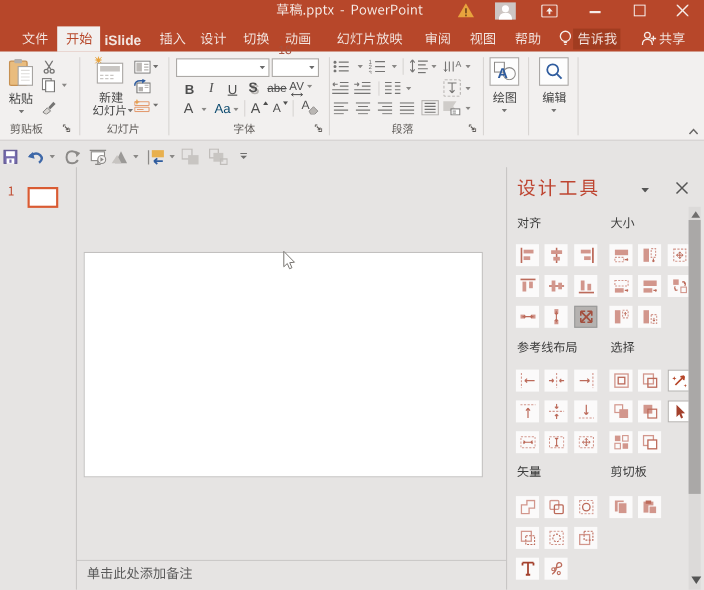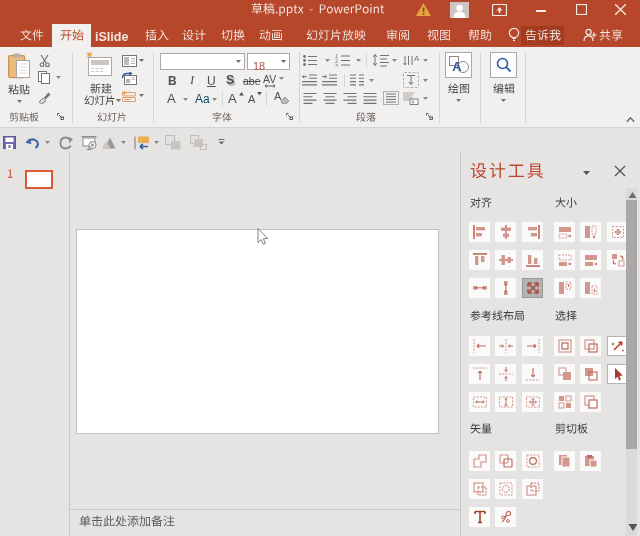--- a/index.html
+++ b/index.html
@@ -159,21 +159,21 @@
     <path d="M0 0 L5 0 L2.5 3 Z" fill="#6f6e6d"></path>
   </svg>
 <svg style="position:absolute;left:97px;top:112px;overflow:visible" width="32" height="15">
     <path d="M4.8 1.4V2.1H8.5C8.4 6.4 8.2 8 7.9 8.4C7.8 8.5 7.7 8.6 7.5 8.6C7.2 8.6 6.6 8.6 6 8.5C6.1 8.7 6.2 9 6.2 9.2C6.8 9.3 7.4 9.3 7.8 9.3C8.1 9.2 8.3 9.1 8.6 8.8C9 8.3 9.1 6.7 9.3 1.8C9.3 1.7 9.3 1.4 9.3 1.4ZM0.9 8.8C1.1 8.7 1.5 8.6 4.5 8.1C4.6 8.5 4.7 8.9 4.8 9.2L5.5 8.9C5.3 8.1 4.8 6.9 4.3 5.9L3.6 6.1C3.8 6.5 4 7 4.2 7.4L1.9 7.8C2.9 6.5 4 4.9 4.8 3.2L4.1 2.9C3.9 3.3 3.7 3.7 3.5 4.1L1.6 4.2C2.3 3.2 2.9 2 3.5 0.7L2.7 0.4C2.2 1.8 1.4 3.3 1.2 3.6C0.9 4 0.7 4.3 0.5 4.3C0.6 4.5 0.7 4.9 0.8 5.1C1 5 1.3 4.9 3.1 4.8C2.4 5.9 1.8 6.9 1.5 7.2C1.1 7.7 0.8 8 0.6 8.1C0.7 8.3 0.8 8.7 0.9 8.8Z M11 2.5C10.9 3.2 10.8 4.3 10.6 4.9L11.1 5.1C11.4 4.4 11.5 3.3 11.6 2.5ZM13.8 2.3C13.6 2.9 13.3 3.8 13.1 4.4L13.5 4.6C13.8 4.1 14.2 3.2 14.4 2.5ZM12.2 0.5V3.7C12.2 5.5 12 7.5 10.4 9.1C10.6 9.2 10.9 9.4 11 9.6C11.8 8.8 12.3 7.8 12.6 6.8C13 7.3 13.6 8 13.9 8.3L14.4 7.7C14.2 7.4 13.1 6.4 12.8 6C12.9 5.2 12.9 4.4 12.9 3.7V0.5ZM14.4 1.2V2H17.1V8.5C17.1 8.7 17 8.7 16.8 8.8C16.6 8.8 15.9 8.8 15.1 8.7C15.2 9 15.4 9.3 15.4 9.5C16.4 9.5 17 9.5 17.4 9.4C17.7 9.3 17.9 9 17.9 8.5V2H19.6V1.2Z M21.8 0.7V4C21.8 5.8 21.7 7.6 20.4 9C20.6 9.2 20.8 9.4 21 9.6C21.9 8.6 22.3 7.4 22.5 6.1H26.7V9.6H27.5V5.4H22.5C22.6 4.9 22.6 4.5 22.6 4V3.8H29V3H26.2V0.4H25.4V3H22.6V0.7Z" fill="#615d5a"></path>
   </svg>
 <div style="position:absolute;left:160px;top:53px;width:85px;height:17px;background:#fff;border:1px solid #aca9a6;"></div>
 <svg style="position:absolute;left:235.5px;top:59.5px;" width="5" height="3">
     <path d="M0 0 L5 0 L2.5 3 Z" fill="#6a6a6a"></path>
   </svg>
 <div style="position:absolute;left:247px;top:53px;width:43px;height:17px;background:#fff;border:1px solid #aca9a6;"></div>
-<div style="position:absolute;left:253px;top:60px;font:400 11px 'Liberation Sans',sans-serif;color:#a6523f;white-space:nowrap;">18</div>
+<div style="position:absolute;left:253px;top:40px;font:400 11px 'Liberation Sans',sans-serif;color:#a6523f;white-space:nowrap;">18</div>
 <svg style="position:absolute;left:280.5px;top:59.5px;" width="5" height="3">
     <path d="M0 0 L5 0 L2.5 3 Z" fill="#6a6a6a"></path>
   </svg>
 <div style="position:absolute;left:168px;top:73.5px;font:700 12px 'Liberation Sans',sans-serif;color:#4e4e4e;white-space:nowrap;">B</div>
 <div style="position:absolute;left:190px;top:73px;font:400 12.5px 'Liberation Sans',sans-serif;color:#4e4e4e;white-space:nowrap;font-style:italic;font-family:'Liberation Serif',serif;">I</div>
 <div style="position:absolute;left:207px;top:73.5px;font:400 12px 'Liberation Sans',sans-serif;color:#4e4e4e;white-space:nowrap;text-decoration:underline;">U</div>
 <div style="position:absolute;left:226px;top:73px;font:700 12.5px 'Liberation Sans',sans-serif;color:#4e4e4e;white-space:nowrap;text-shadow:1.5px 1.5px 0 #b9b6b3;">S</div>
 <div style="position:absolute;left:243px;top:75px;font:400 10.5px 'Liberation Sans',sans-serif;color:#4e4e4e;white-space:nowrap;text-decoration:line-through;">abe</div>
 <div style="position:absolute;left:263px;top:73px;font:400 10.5px 'Liberation Sans',sans-serif;color:#4e4e4e;white-space:nowrap;">AV</div>
 <svg style="position:absolute;left:263px;top:84px;" width="14" height="4">

